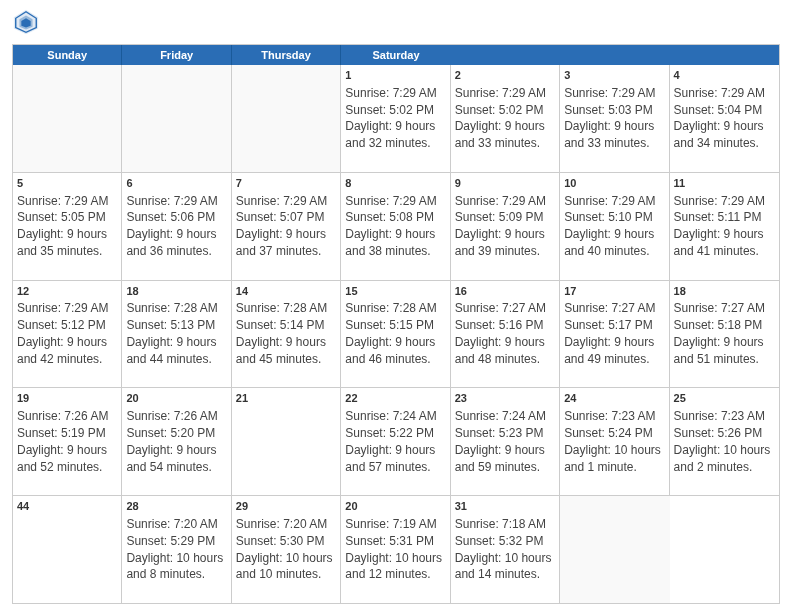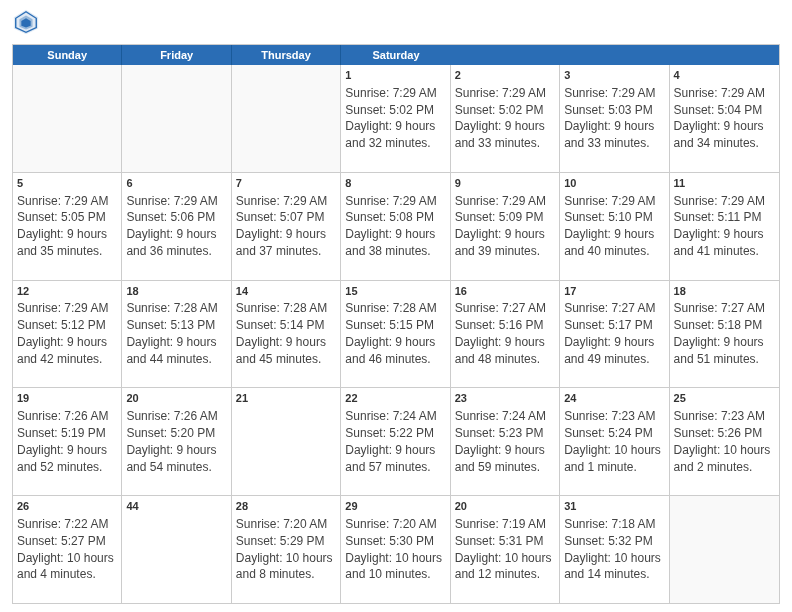--- a/index.html
+++ b/index.html
@@ -251,24 +251,20 @@
             <span class="day-number">24</span>
             <div class="day-info">Sunrise: 7:23 AM<br>Sunset: 5:24 PM<br>Daylight: 10 hours and 1 minute.</div>
           </div>
           <div class="cal-cell">
             <span class="day-number">25</span>
             <div class="day-info">Sunrise: 7:23 AM<br>Sunset: 5:26 PM<br>Daylight: 10 hours and 2 minutes.</div>
           </div>
         </div>
         <div class="cal-row">
           <div class="cal-cell">
-            <span class="day-number">26</span>
-            <div class="day-info">Sunrise: 7:22 AM<br>Sunset: 5:27 PM<br>Daylight: 10 hours and 4 minutes.</div>
-          </div>
-          <div class="cal-cell">
             <span class="day-number">44</span>
           </div>
           <div class="cal-cell">
             <span class="day-number">28</span>
             <div class="day-info">Sunrise: 7:20 AM<br>Sunset: 5:29 PM<br>Daylight: 10 hours and 8 minutes.</div>
           </div>
           <div class="cal-cell">
             <span class="day-number">29</span>
             <div class="day-info">Sunrise: 7:20 AM<br>Sunset: 5:30 PM<br>Daylight: 10 hours and 10 minutes.</div>
           </div>

